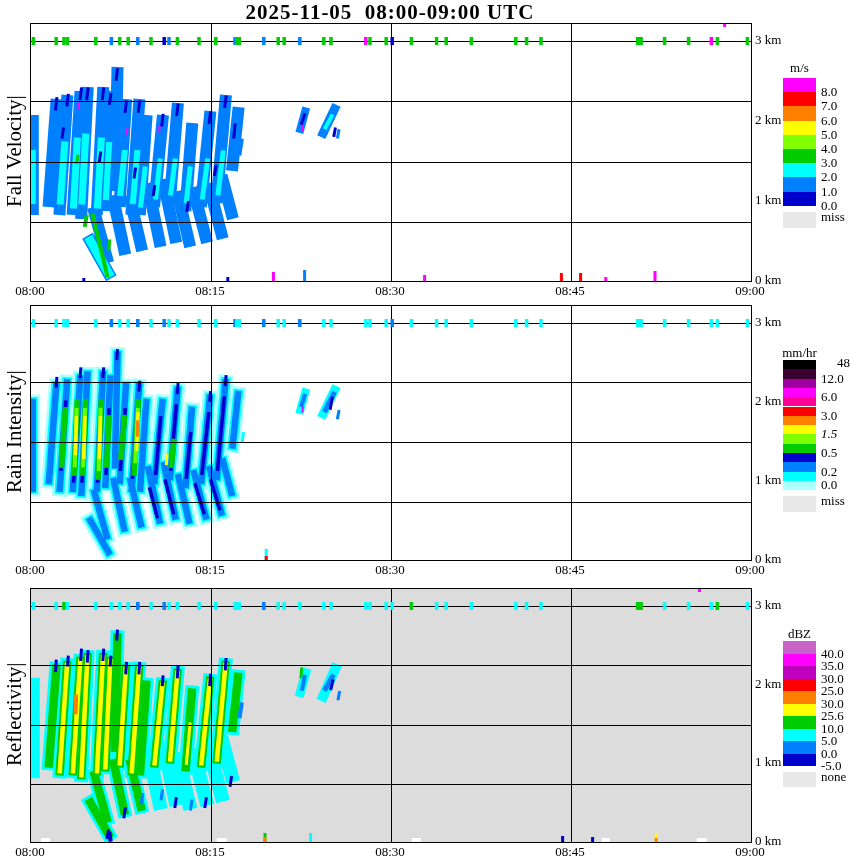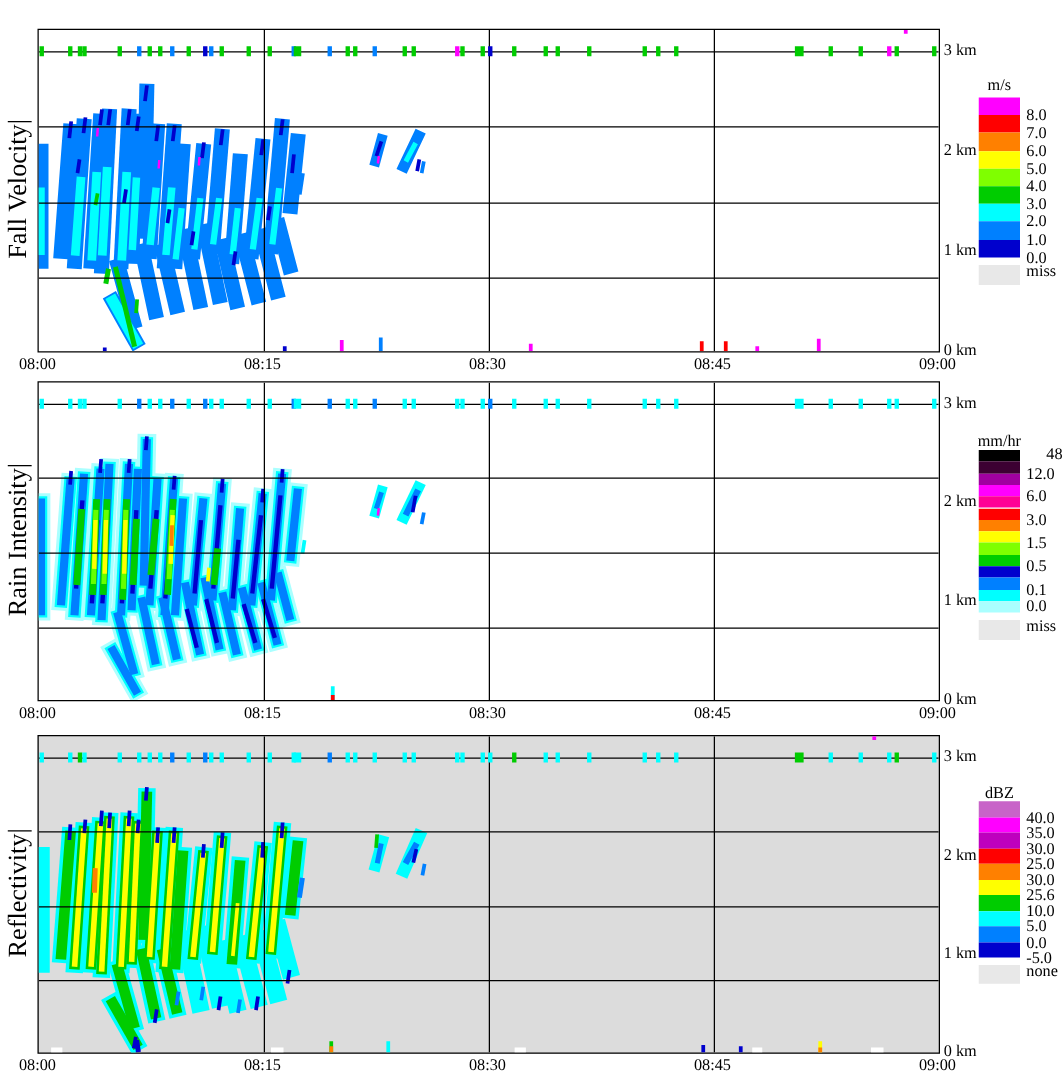--- a/index.html
+++ b/index.html
@@ -29,20 +29,21 @@
   .legend-title{
     position:absolute; width:80px; text-align:center; font-size:13px;
   }
   .legend-band{position:absolute;}
   .legend-label{position:absolute; font-size:13px; white-space:nowrap;}
 </style>
 </head>
 <body>
 
 <div class="stage">
+  <div class="title">2025-11-05  08:00-09:00 UTC</div>
   <div class="ylabel" id="yl0" style="top: 23px; height: 257px;">Fall Velocity|</div>
   <div class="ylabel" id="yl1" style="top: 305px; height: 254px;">Rain Intensity|</div>
   <div class="ylabel" id="yl2" style="top: 588px; height: 253px;">Reflectivity|</div>
   <div id="chart-root">
       <div class="panel" style="top: 23px; height: 257px; background: rgb(255, 255, 255);">
         <svg width="720" height="257" viewBox="0 0 720 257">
           <line x1="1.7999999999999998" y1="185" x2="1.7999999999999998" y2="97" stroke="#0080FF" stroke-width="12" stroke-linecap="square"></line>
           <line x1="18" y1="177" x2="25.200000000000003" y2="81" stroke="#0080FF" stroke-width="12" stroke-linecap="square"></line>
           <line x1="28.799999999999997" y1="185" x2="36" y2="77" stroke="#0080FF" stroke-width="12" stroke-linecap="square"></line>
           <line x1="42" y1="185" x2="49.199999999999996" y2="73" stroke="#0080FF" stroke-width="12" stroke-linecap="square"></line>
@@ -569,23 +570,23 @@
     <div class="legend-band" style="left: 783px; top: 434.4px; width: 33px; height: 9.3px; background: rgb(127, 255, 0);"></div>
     <div class="legend-band" style="left: 783px; top: 443.7px; width: 33px; height: 9.3px; background: rgb(0, 204, 0);"></div>
     <div class="legend-band" style="left: 783px; top: 453px; width: 33px; height: 9.3px; background: rgb(0, 0, 205);"></div>
     <div class="legend-band" style="left: 783px; top: 462.3px; width: 33px; height: 9.3px; background: rgb(0, 128, 255);"></div>
     <div class="legend-band" style="left: 783px; top: 471.6px; width: 33px; height: 9.3px; background: rgb(0, 255, 255);"></div>
     <div class="legend-band" style="left: 783px; top: 480.9px; width: 33px; height: 9.3px; background: rgb(170, 255, 255);"></div>
     <div class="legend-label" style="left: 821px; top: 354.604px; margin-left: 16px;">48.0</div>
     <div class="legend-label" style="left: 821px; top: 370.619px;">12.0</div>
     <div class="legend-label" style="left: 821px; top: 389.237px;">6.0</div>
     <div class="legend-label" style="left: 821px; top: 407.856px;">3.0</div>
-    <div class="legend-label" style="left: 821px; top: 426.344px;">1.5</div>
+    <div class="legend-label" style="left: 821px; top: 426.344px; font-style: italic;">1.5</div>
     <div class="legend-label" style="left: 821px; top: 444.963px;">0.5</div>
-    <div class="legend-label" style="left: 821px; top: 463.581px;">0.1</div>
+    <div class="legend-label" style="left: 821px; top: 463.581px;">0.2</div>
     <div class="legend-label" style="left: 821px; top: 476.992px;">0.0</div>
     <div class="legend-band" style="left: 783px; top: 496.2px; width: 33px; height: 16px; background: rgb(232, 232, 232);"></div>
     <div class="legend-label" style="left: 821px; top: 493.2px;">miss</div>
     <div class="kmlabel" style="top: 597px;">3 km</div>
     <div class="kmlabel" style="top: 675.667px;">2 km</div>
     <div class="kmlabel" style="top: 754.333px;">1 km</div>
     <div class="kmlabel" style="top: 833px;">0 km</div>
     <div class="xlabel" style="left: 30px; top: 844px;">08:00</div>
     <div class="xlabel" style="left: 210px; top: 844px;">08:15</div>
     <div class="xlabel" style="left: 390px; top: 844px;">08:30</div>

